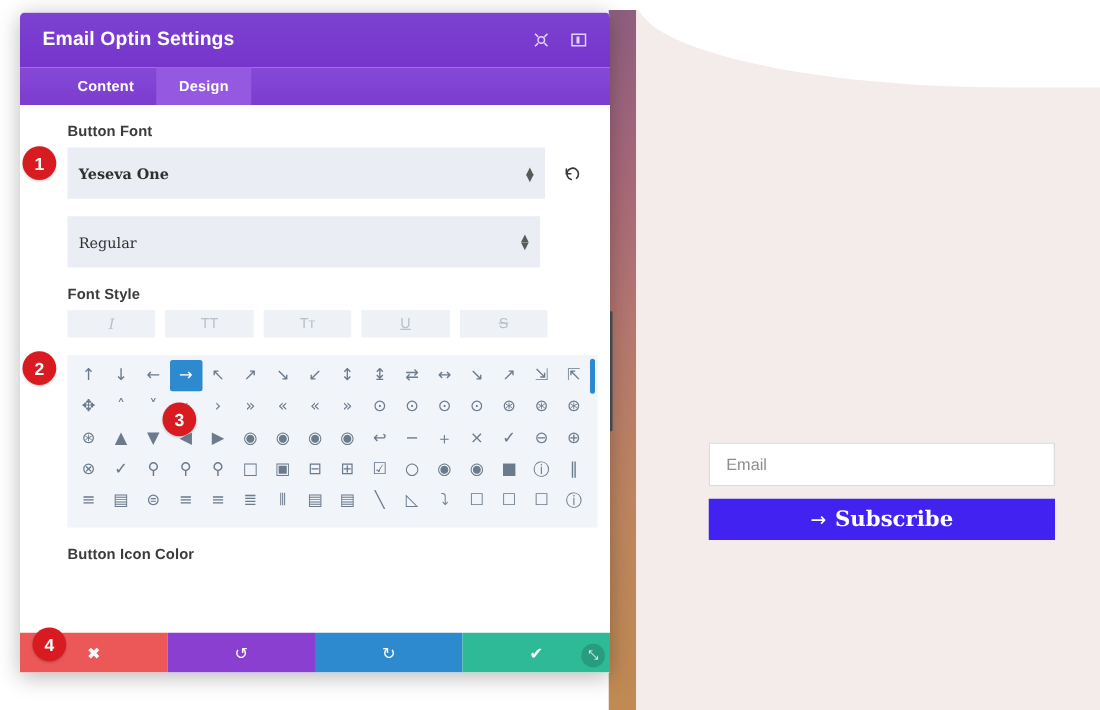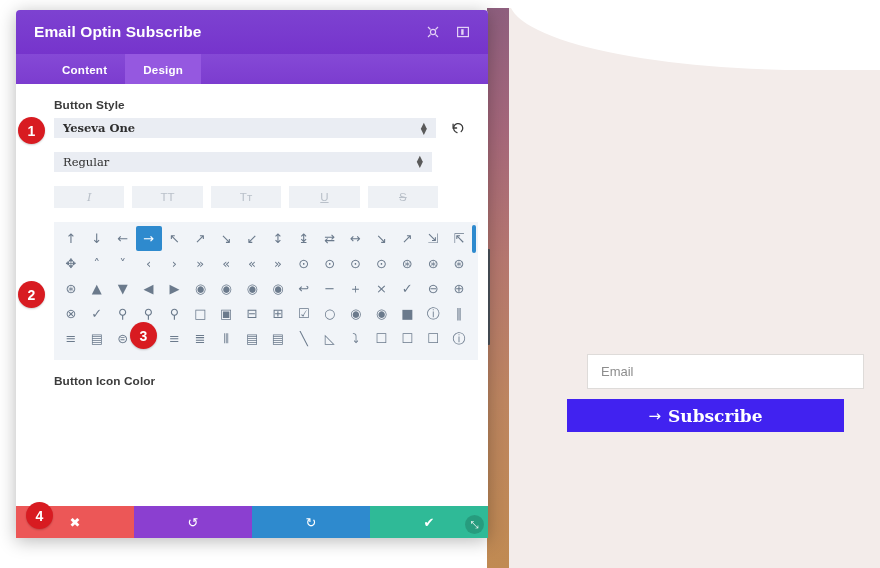--- a/index.html
+++ b/index.html
@@ -27,21 +27,21 @@
   #preview-curve {
     position:absolute; left:509px; top:0px; width:500px; height:70px;
     background:#ffffff;
     border-bottom-left-radius:60% 100%;
   }
   #preview-curve2 {
     position:absolute; left:760px; top:0px; width:200px; height:46px;
     background:#ffffff;
   }
   #email-field {
-    position:absolute; left:587px; top:354px; width:277px; height:35px;
+    position:absolute; left:567px; top:354px; width:277px; height:35px;
     background:#ffffff; border:1px solid #dedbd9;
     display:flex; align-items:center; padding-left:13px;
     font-size:13px; color:#8d8d8d;
   }
   #subscribe-btn {
     position:absolute; left:567px; top:399px; width:277px; height:33px;
     background:#4122f0;
     display:flex; align-items:center; justify-content:center; gap:7px;
     color:#ffffff;
     font-family:"DejaVu Serif","Liberation Serif",serif;
@@ -98,21 +98,21 @@
   }
 
   .field-label {
     font-size:11.8px; font-weight:700; color:#3b3b3b;
     margin-bottom:6px; letter-spacing:.1px;
   }
   .group { margin-bottom:14px; }
 
   .select-row { display:flex; align-items:center; gap:12px; }
   .select {
-    flex:1 1 auto; height:20px; background:#eaedf3;
+    flex:1 1 auto; height:41px; background:#eaedf3;
     display:flex; align-items:center; padding:0 9px;
     font-size:12px; color:#2f2f2f; cursor:pointer; position:relative;
   }
   .select.serif { font-family:"DejaVu Serif","Liberation Serif",serif; font-weight:700; font-size:11.5px;}
   .select.serif2 { font-family:"DejaVu Serif","Liberation Serif",serif; font-size:11.5px;align-items:center;}
   .select .spin {
     position:absolute; right:9px; top:50%; transform:translateY(-50%);
     font-size:8px; line-height:6px; color:#5a5a5a; text-align:center;
   }
   .reset-icon { width:18px; color:#3a3a3a; display:flex; align-items:center; justify-content:center; cursor:pointer;}
@@ -199,21 +199,21 @@
     <span class="arrow">→</span>
     <span>Subscribe</span>
   </div>
 
   <div id="page-scroll"></div>
 </div>
 
 <div id="modal">
 
   <div id="modal-header">
-    <div id="modal-title">Email Optin Subscribe</div>
+    <div id="modal-title">Email Optin Settings</div>
     <div class="hdr-icon">
       <svg width="14" height="14" viewBox="0 0 14 14" fill="none" stroke="#e3d2f6" stroke-width="1.2">
         <circle cx="7" cy="7" r="2.6"></circle>
         <path d="M2 2 L4.5 4.5 M12 2 L9.5 4.5 M2 12 L4.5 9.5 M12 12 L9.5 9.5"></path>
       </svg>
     </div>
     <div class="hdr-icon">
       <svg width="14" height="14" viewBox="0 0 14 14" fill="none" stroke="#e3d2f6" stroke-width="1.2">
         <rect x="1.6" y="2.4" width="10.8" height="9.2"></rect>
         <rect x="5.2" y="4.2" width="2.4" height="5.6" fill="#e3d2f6" stroke="none"></rect>
@@ -222,21 +222,21 @@
   </div>
 
   <div id="modal-tabs">
     <div class="tab">Content</div>
     <div class="tab active">Design</div>
   </div>
 
   <div id="modal-body">
 
     <div class="group">
-      <div class="field-label">Button Style</div>
+      <div class="field-label">Button Font</div>
       <div class="select-row">
         <div class="select serif">
           <span>Yeseva One</span>
           <span class="spin">▲<br>▼</span>
         </div>
         <div class="reset-icon">
           <svg width="14" height="14" viewBox="0 0 14 14" fill="none" stroke="#3a3a3a" stroke-width="1.3" stroke-linecap="round">
             <path d="M11.2 10.6 A4.6 4.6 0 1 0 7 11.6"></path>
             <path d="M3.1 3.2 L3.1 7 L6.6 7"></path>
           </svg>
@@ -245,20 +245,21 @@
     </div>
 
     <div class="group">
       <div class="select serif2" style="width:378px">
         <span>Regular</span>
         <span class="spin">▲<br>▼</span>
       </div>
     </div>
 
     <div class="group">
+      <div class="field-label">Font Style</div>
       <div class="fontstyle-row" style="width:384px">
         <div class="fs-btn" style="font-style:italic;font-family:'DejaVu Serif',serif">I</div>
         <div class="fs-btn">TT</div>
         <div class="fs-btn">Tᴛ</div>
         <div class="fs-btn" style="text-decoration:underline">U</div>
         <div class="fs-btn" style="text-decoration:line-through">S</div>
       </div>
     </div>
 
 

